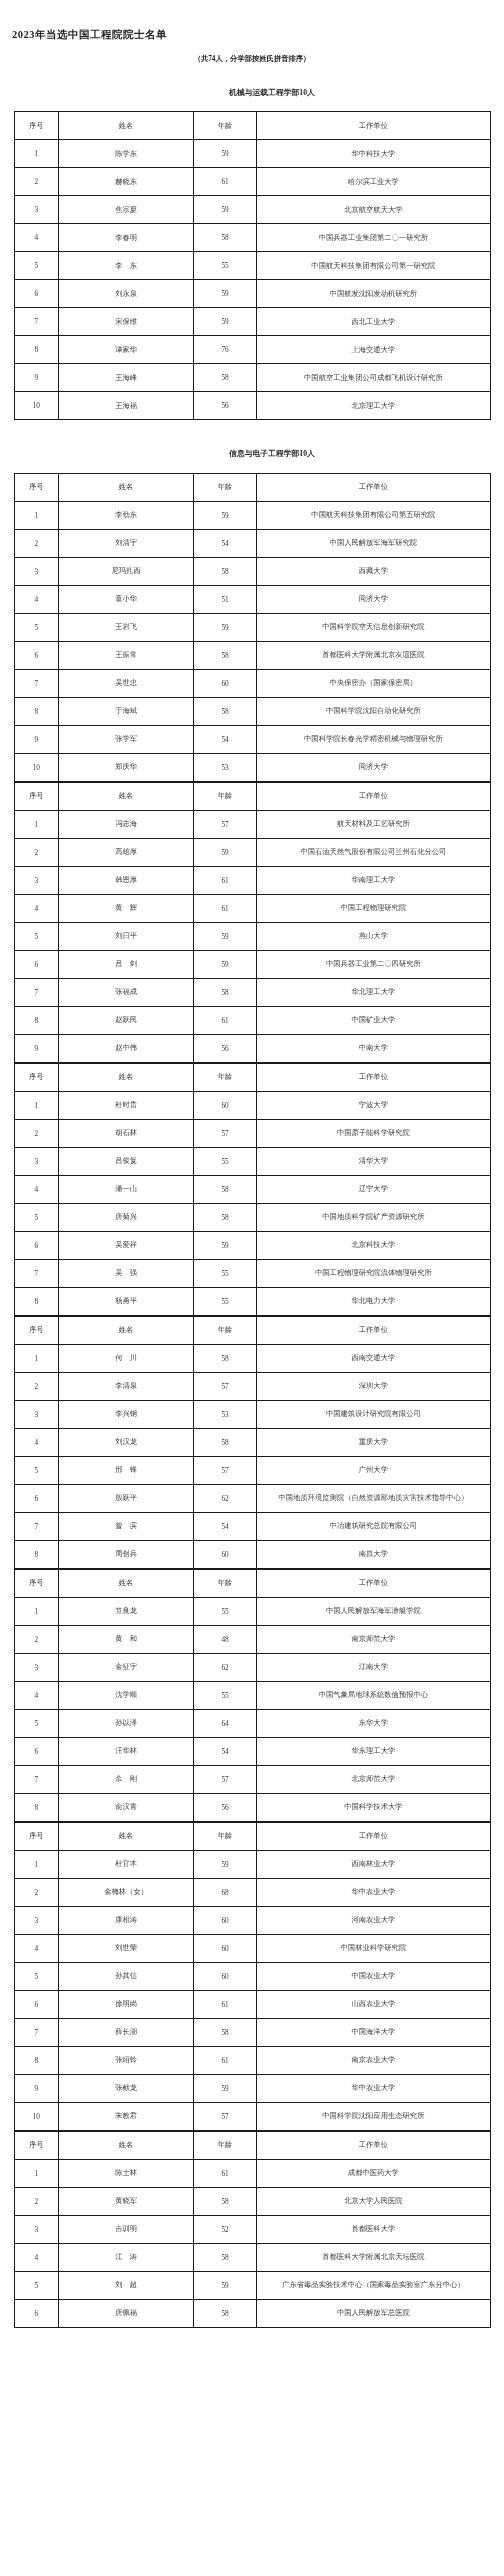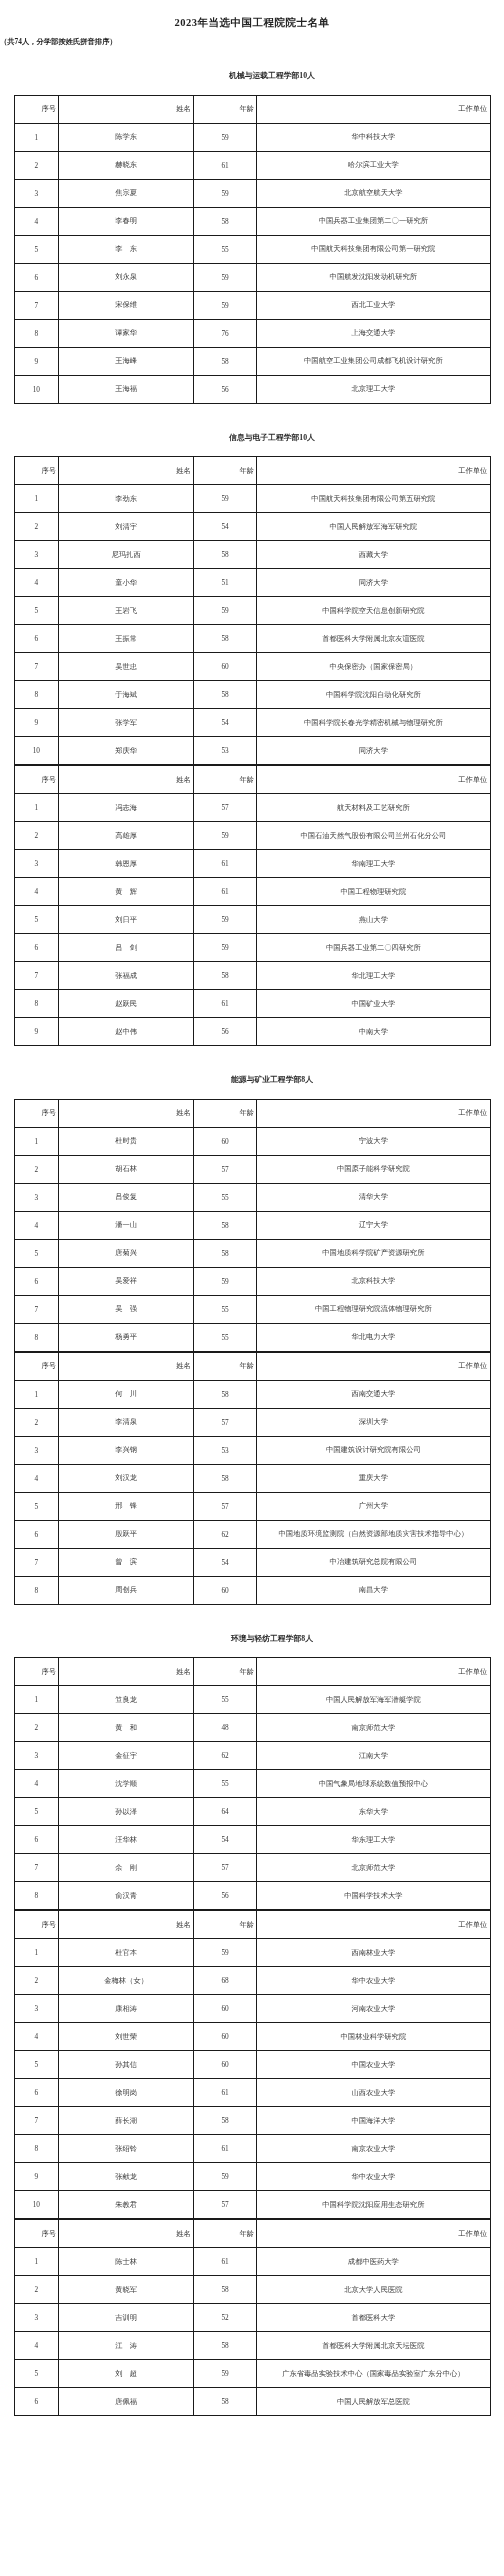--- a/index.html
+++ b/index.html
@@ -10,29 +10,28 @@
     font-family: "Liberation Serif", "DejaVu Serif", serif;
     color: #333333;
   }
   .page {
     width: 504px;
     padding-top: 15.7px;
     padding-bottom: 1px;
     box-sizing: border-box;
   }
   .doc-title {
-    text-align: center;
     font-size: 10.5px;
     font-weight: bold;
     color: #222222;
-    margin: 0;
+    margin: 12px;
     letter-spacing: 0.5px;
   }
   .doc-subtitle {
-    text-align: left;
+    text-align: center;
     font-size: 7.3px;
     font-weight: bold;
     color: #222222;
     margin: 7.3px 0 0 0;
   }
   .section-heading {
     text-align: center;
     font-size: 7.8px;
     font-weight: bold;
     color: #2b2b2b;
@@ -50,21 +49,21 @@
     border: 0.8px solid #1a1a1a;
     height: 27px;
     text-align: center;
     vertical-align: middle;
     font-size: 7.3px;
     font-weight: normal;
     color: #3a3a3a;
     padding: 0 2.1px;
     overflow: hidden;
   }
-  table.roster th { color: #2e2e2e; text-align: right; }
+  table.roster th { color: #2e2e2e; }
   col.c-index { width: 9.4%; }
   col.c-name  { width: 28.3%; }
   col.c-age   { width: 13.3%; }
   col.c-unit  { width: 49%; }
 </style>
 </head>
 <body>
 
 <div class="page">
   <h1 class="doc-title">2023年当选中国工程院院士名单</h1>
@@ -303,21 +302,20 @@
               <td>9</td>
               <td>赵中伟</td>
               <td>56</td>
               <td>中南大学</td>
             </tr>
           </tbody>
     </table>
   </section>
 
   <section>
-    <h2 class="section-heading">能源与矿业工程学部8人</h2>
     <table class="roster">
       <colgroup>
         <col class="c-index">
             <col class="c-name">
             <col class="c-age">
             <col class="c-unit">
       </colgroup>
       <thead>
             <tr>
               <th>序号</th>
@@ -442,21 +440,20 @@
               <td>8</td>
               <td>周创兵</td>
               <td>60</td>
               <td>南昌大学</td>
             </tr>
           </tbody>
     </table>
   </section>
 
   <section>
-    <h2 class="section-heading">环境与轻纺工程学部8人</h2>
     <table class="roster">
       <colgroup>
         <col class="c-index">
             <col class="c-name">
             <col class="c-age">
             <col class="c-unit">
       </colgroup>
       <thead>
             <tr>
               <th>序号</th>

